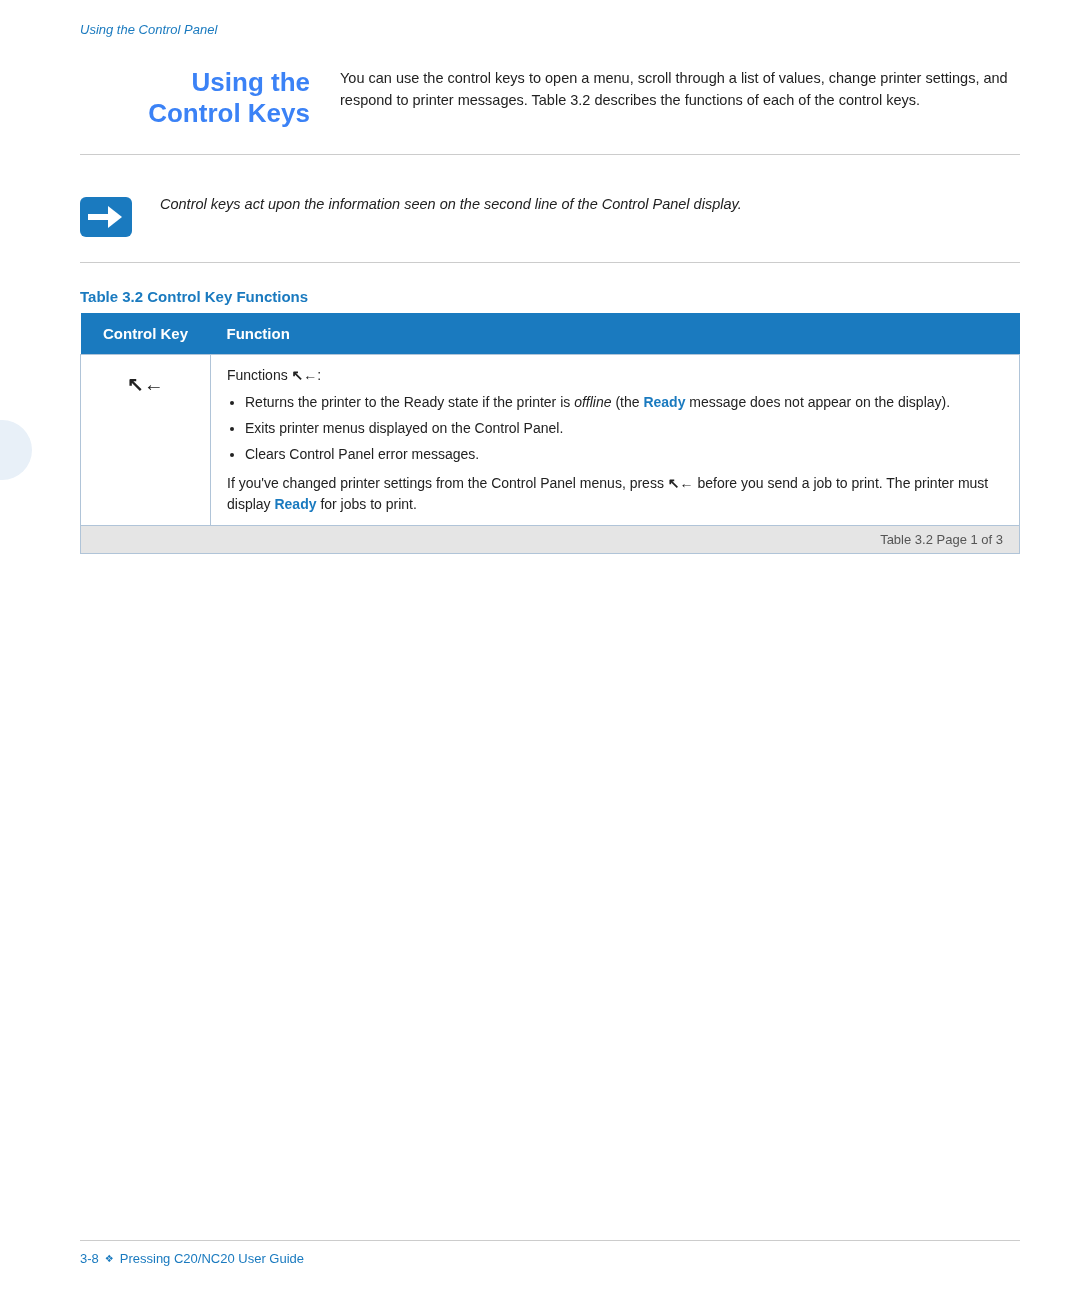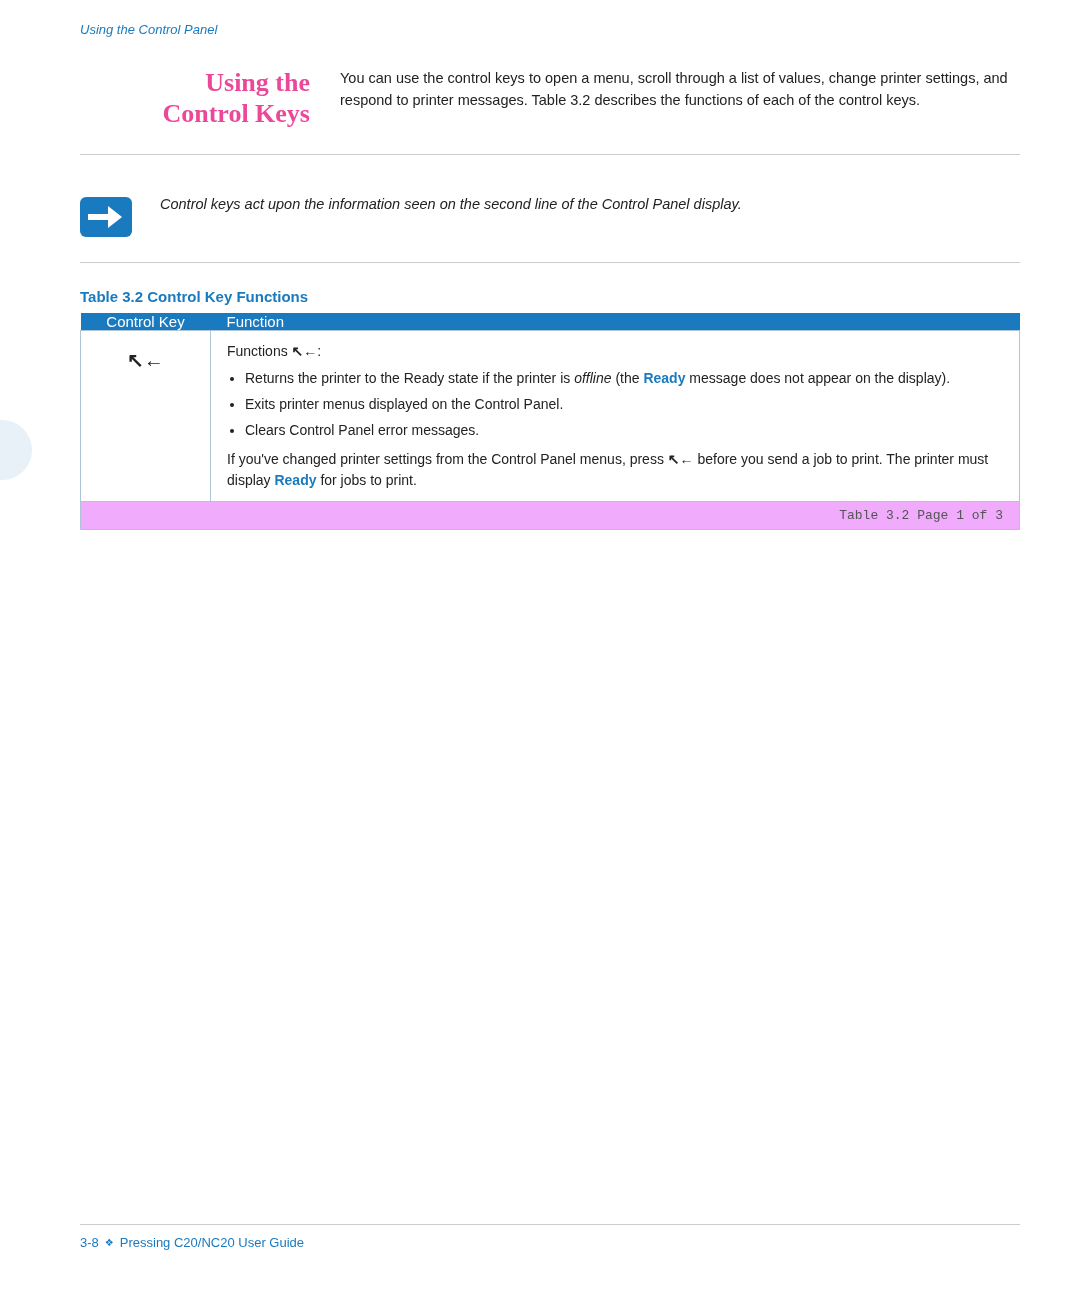--- a/index.html
+++ b/index.html
@@ -42,24 +42,24 @@
 
     
     .section-heading {
       width: 260px;
       flex-shrink: 0;
       text-align: right;
       padding-right: 30px;
     }
 
     .section-heading h1 {
-      color: #ec4899;
+      color: #3b82f6;
       font-size: 26px;
       font-weight: bold;
-      font-family: Liberation Serif, serif;
+      font-family: Liberation Sans, sans-serif;
       line-height: 1.2;
     }
 
     
     .section-body {
       flex: 1;
       font-family: Arial, sans-serif;
       font-size: 14.5px;
       line-height: 1.55;
       color: #222;
@@ -128,22 +128,22 @@
     .control-table {
       width: 100%;
       border-collapse: collapse;
       font-family: Arial, sans-serif;
       font-size: 14px;
     }
 
     .control-table thead tr th {
       background: #1a7abf;
       color: white;
-      font-weight: normal;
-      padding: 0 16px;
+      font-weight: bold;
+      padding: 12px 16px;
       text-align: left;
       font-size: 15px;
     }
 
     .control-table thead tr th:first-child {
       width: 130px;
       text-align: center;
     }
 
     .control-table tbody tr td {
@@ -183,33 +183,33 @@
       color: #1a7abf;
       font-weight: bold;
     }
 
     .italic-text {
       font-style: italic;
     }
 
     .table-footer {
       text-align: right;
-      font-family: Liberation Mono, monospace;
+      font-family: Liberation Sans, sans-serif;
       font-size: 13px;
       color: #555;
       padding: 6px 16px;
       border: 1px solid #b0c4d8;
       border-top: none;
-      background: #f0abfc;
+      background: #e5e5e5;
     }
 
     
     .page-footer {
       position: absolute;
-      bottom: 46px;
+      bottom: 30px;
       left: 80px;
       right: 60px;
       display: flex;
       align-items: center;
       font-family: Arial, sans-serif;
       font-size: 13px;
       color: #1a7abf;
       border-top: 1px solid #ccc;
       padding-top: 10px;
     }

